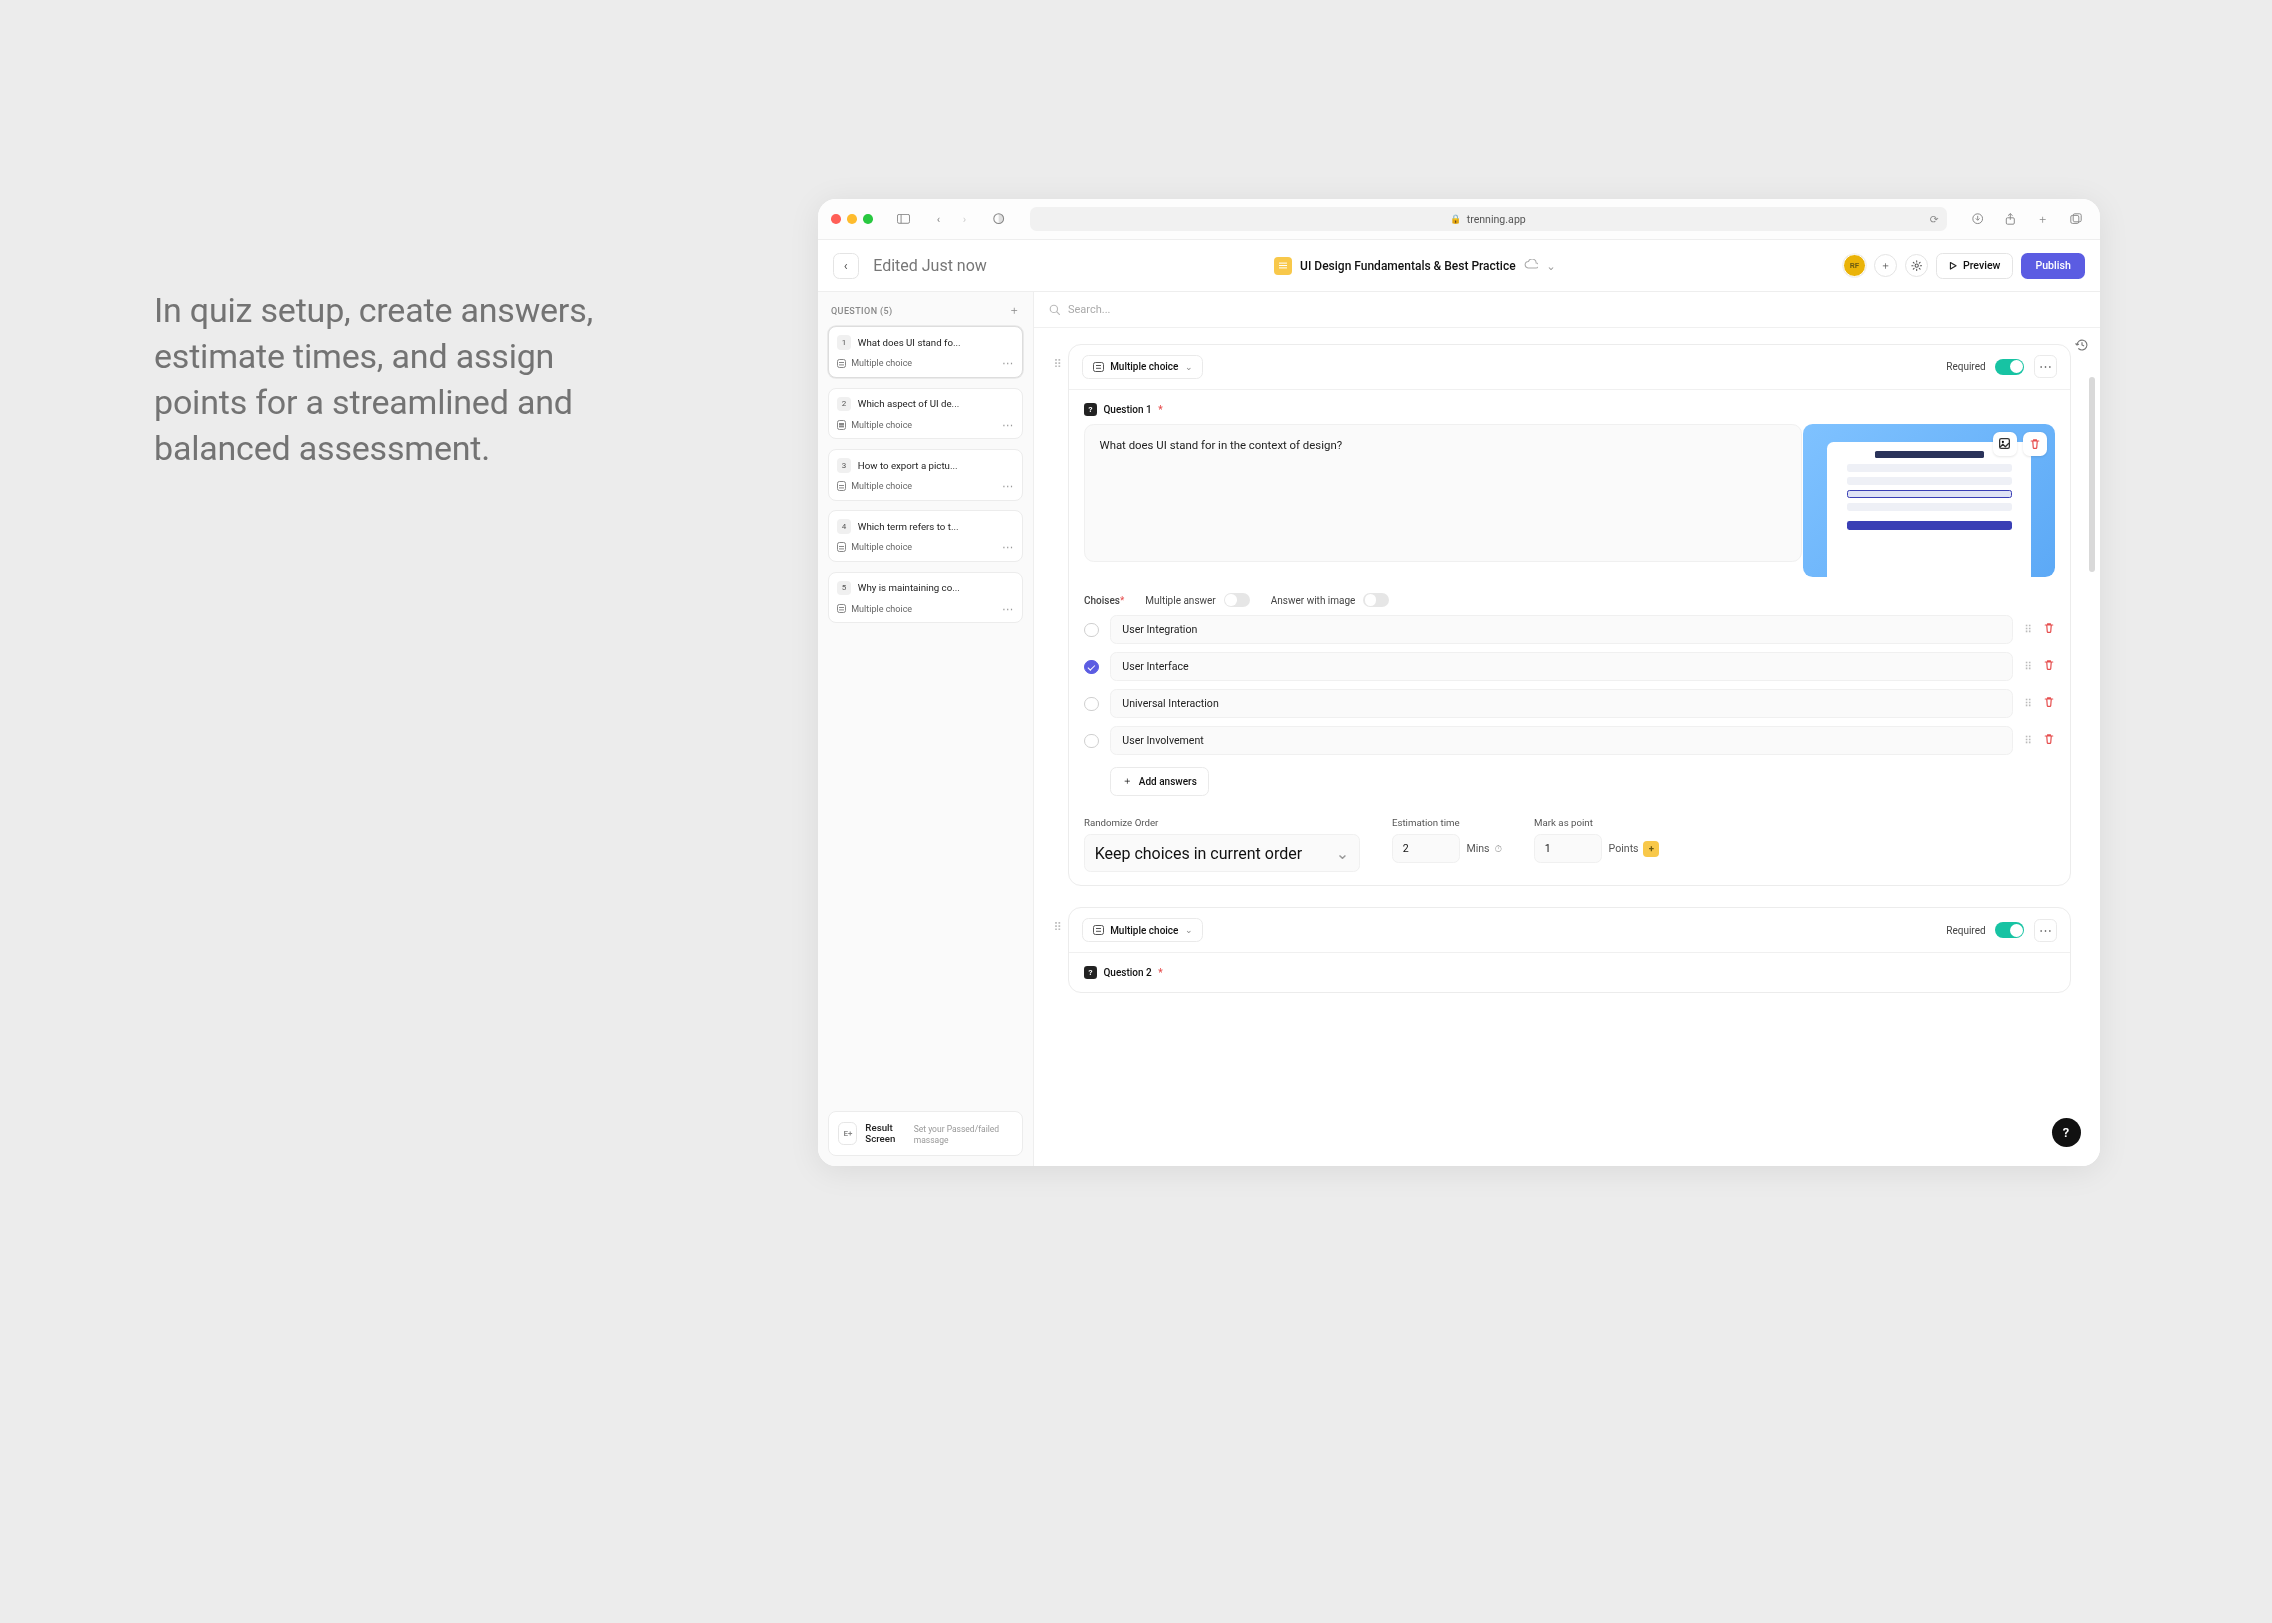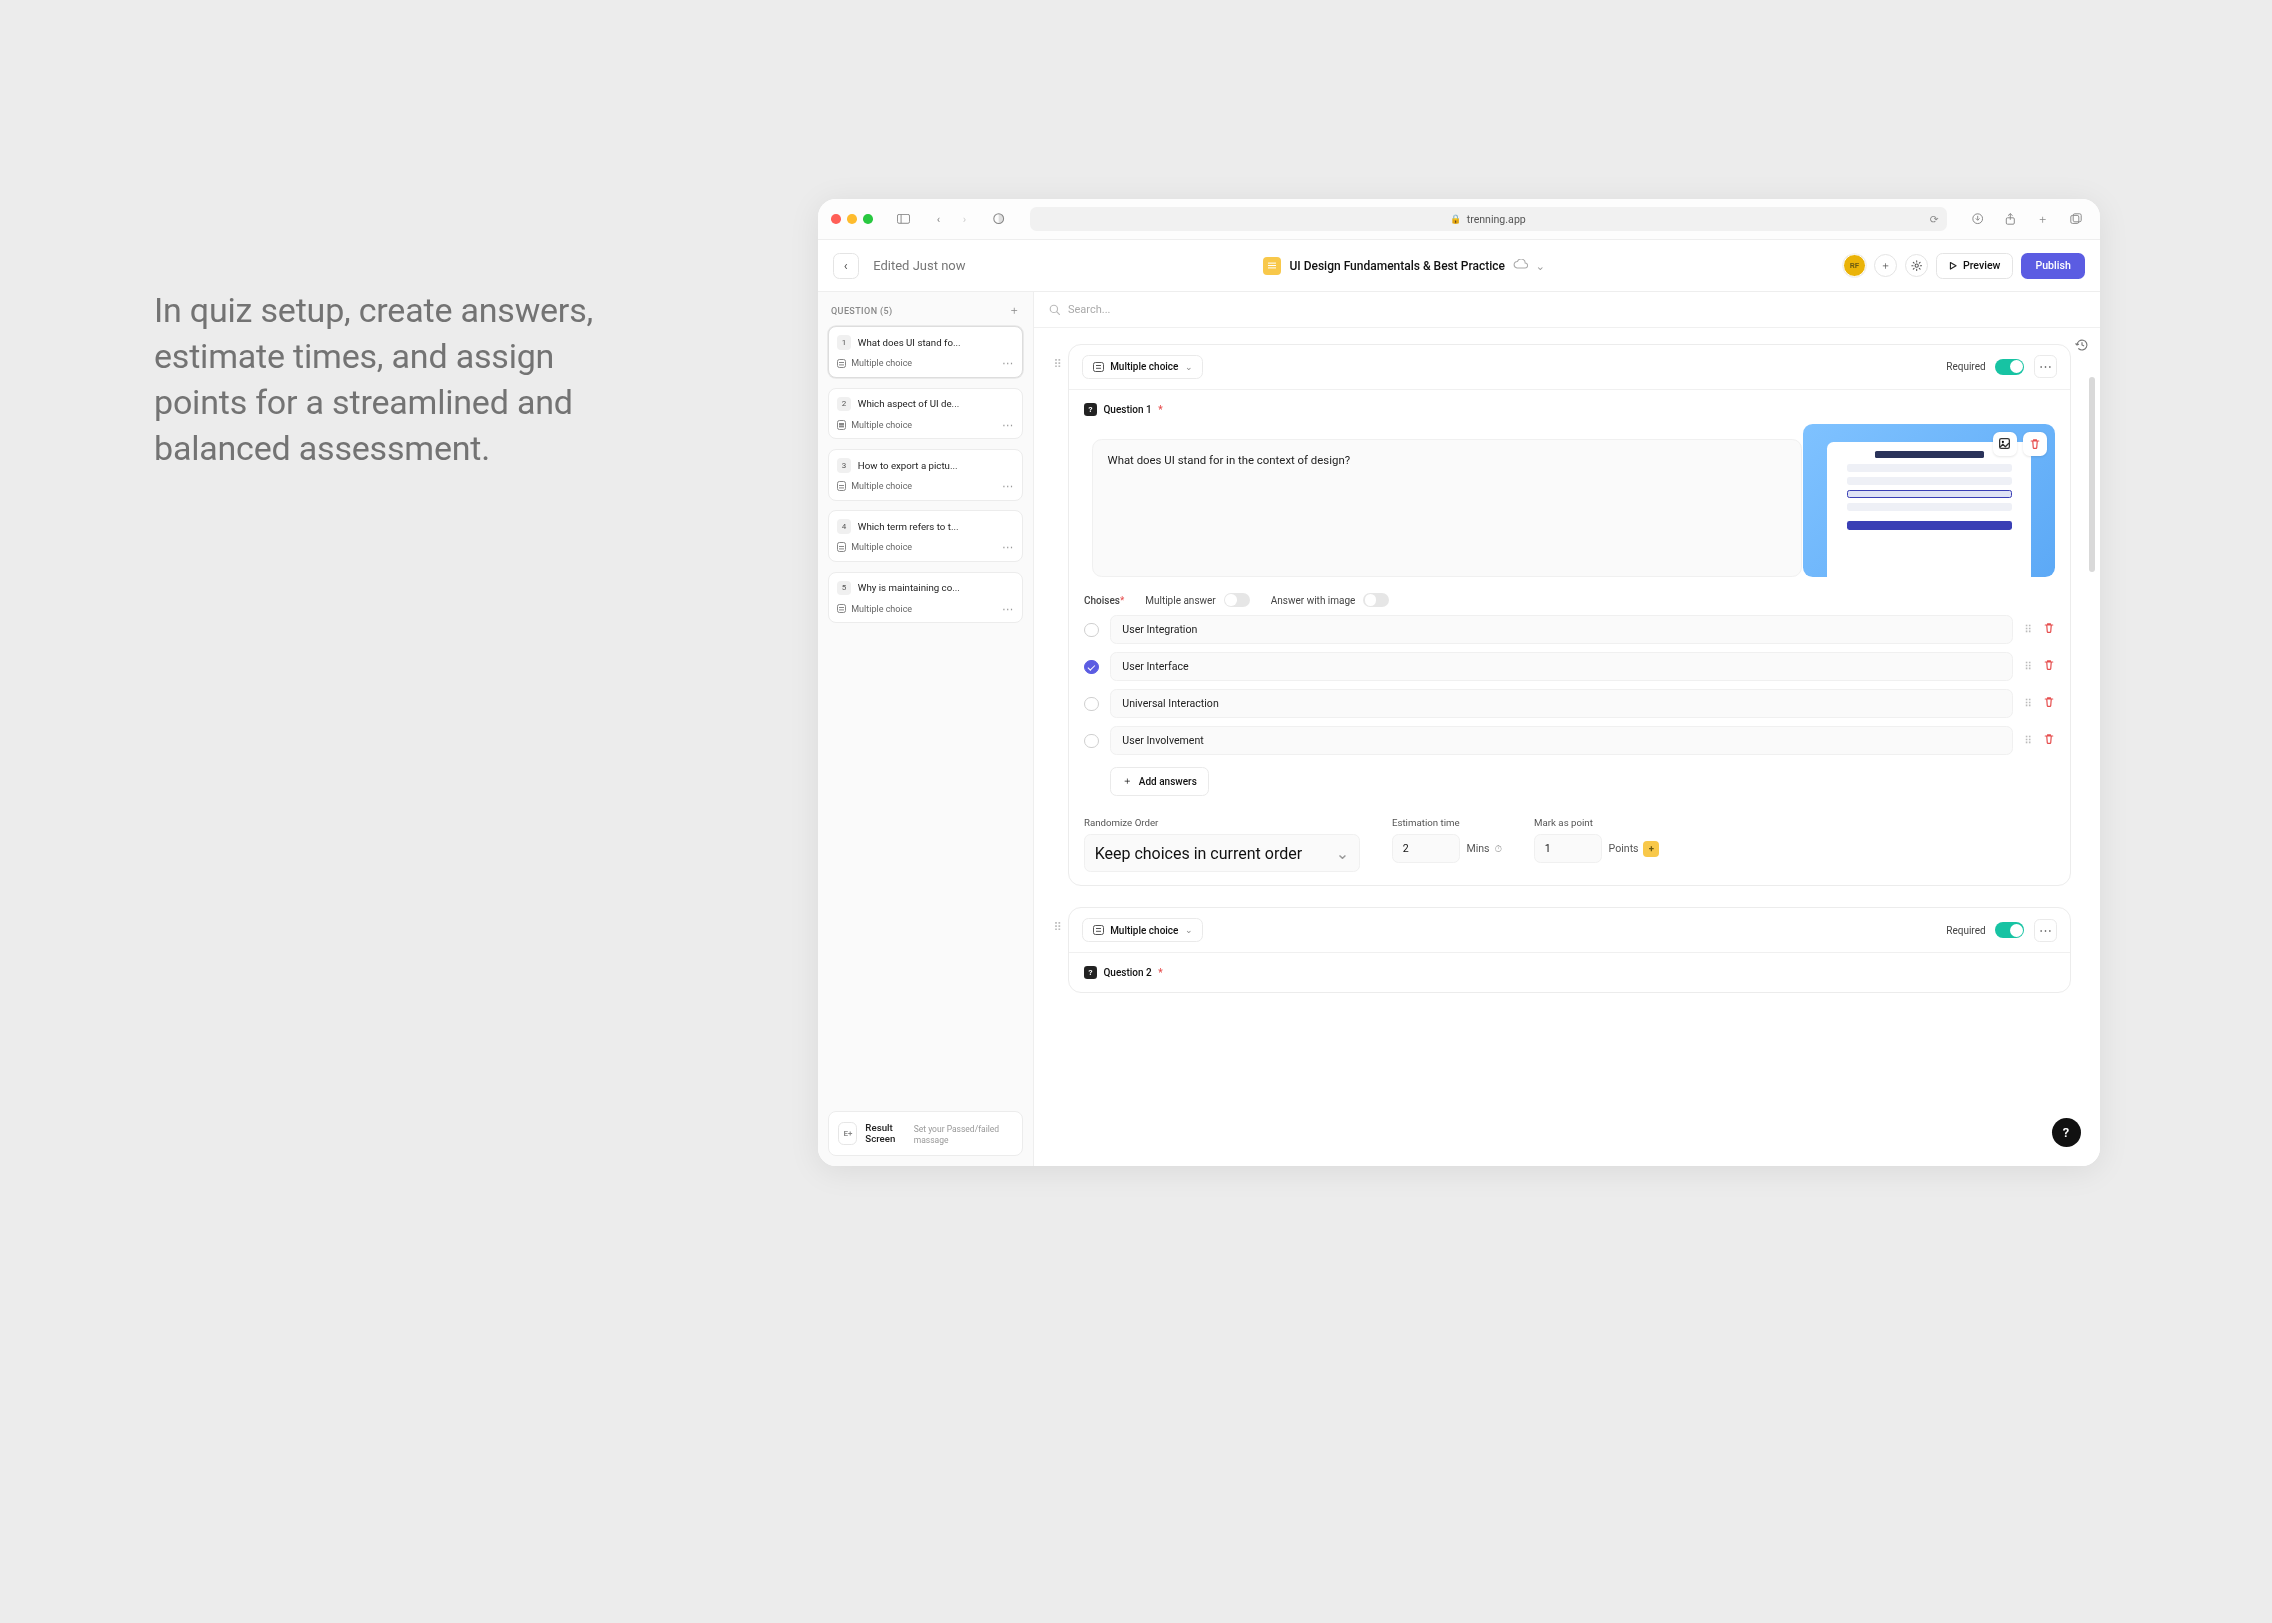--- a/index.html
+++ b/index.html
@@ -83,21 +83,21 @@
     display: flex;
     align-items: center;
     padding: 0 14.6px;
     justify-content: space-between;
   }
   .hdr-left { display: flex; align-items: center; gap: 14.6px; }
   .back-btn {
     width: 26px; height: 26px; border: 0.8px solid #e4e4e4; border-radius: 6.5px;
     display:flex; align-items:center; justify-content:center; color:#555;
   }
-  .edited { font-size: 13px; color: #777; }
+  .edited { font-size: 16px; color: #777; }
   .hdr-center { display:flex; align-items:center; gap:8px; font-size:12px; font-weight:500; }
   .doc-icon {
     width: 18px; height: 18px; background: #F8C84A; border-radius: 4px;
     display:flex; align-items:center; justify-content:center;
   }
   .doc-icon::after { content:""; width:8px; height:1.6px; background:#fff; box-shadow: 0 2.4px 0 #fff, 0 -2.4px 0 #fff; }
   .cloud-icon, .chev-icon { color:#999; font-size:11.4px; }
   .hdr-right { display:flex; align-items:center; gap:8px; }
   .avatar-badge {
     width:23px; height:23px; border-radius:50%; background:#eab308;
@@ -196,21 +196,21 @@
     display:flex; align-items:center; justify-content:center; color:#555;
   }
 
   .qb-body { padding:13px 14.6px; }
   .q-label { display:flex; align-items:center; gap:6.5px; font-size:10px; font-weight:500; margin-bottom:8px; }
   .q-label .qicon {
     width:13px; height:13px; background:#222; color:#fff; border-radius:3.2px;
     display:flex; align-items:center; justify-content:center; font-size:8px; font-weight:700;
   }
   .req-star { color:#E64D4D; }
-  .q-content { display:flex; gap:1px; align-items:flex-end;margin-left:8px; }
+  .q-content { display:flex; gap:1px; align-items:flex-start; }
   .q-textarea {
     flex:1; min-height:138px; background:#fafafa; border:0.8px solid #f0f0f0; border-radius:9.7px;
     padding:13px 14.6px; font-size:11.4px; color:#222;
   }
   .q-image {
     width:252px; height:153px; border-radius:9.7px;
     background: linear-gradient(135deg,#7FC2FF,#5CA9F6);
     position:relative; overflow:hidden;
   }
   .q-image .mock {

